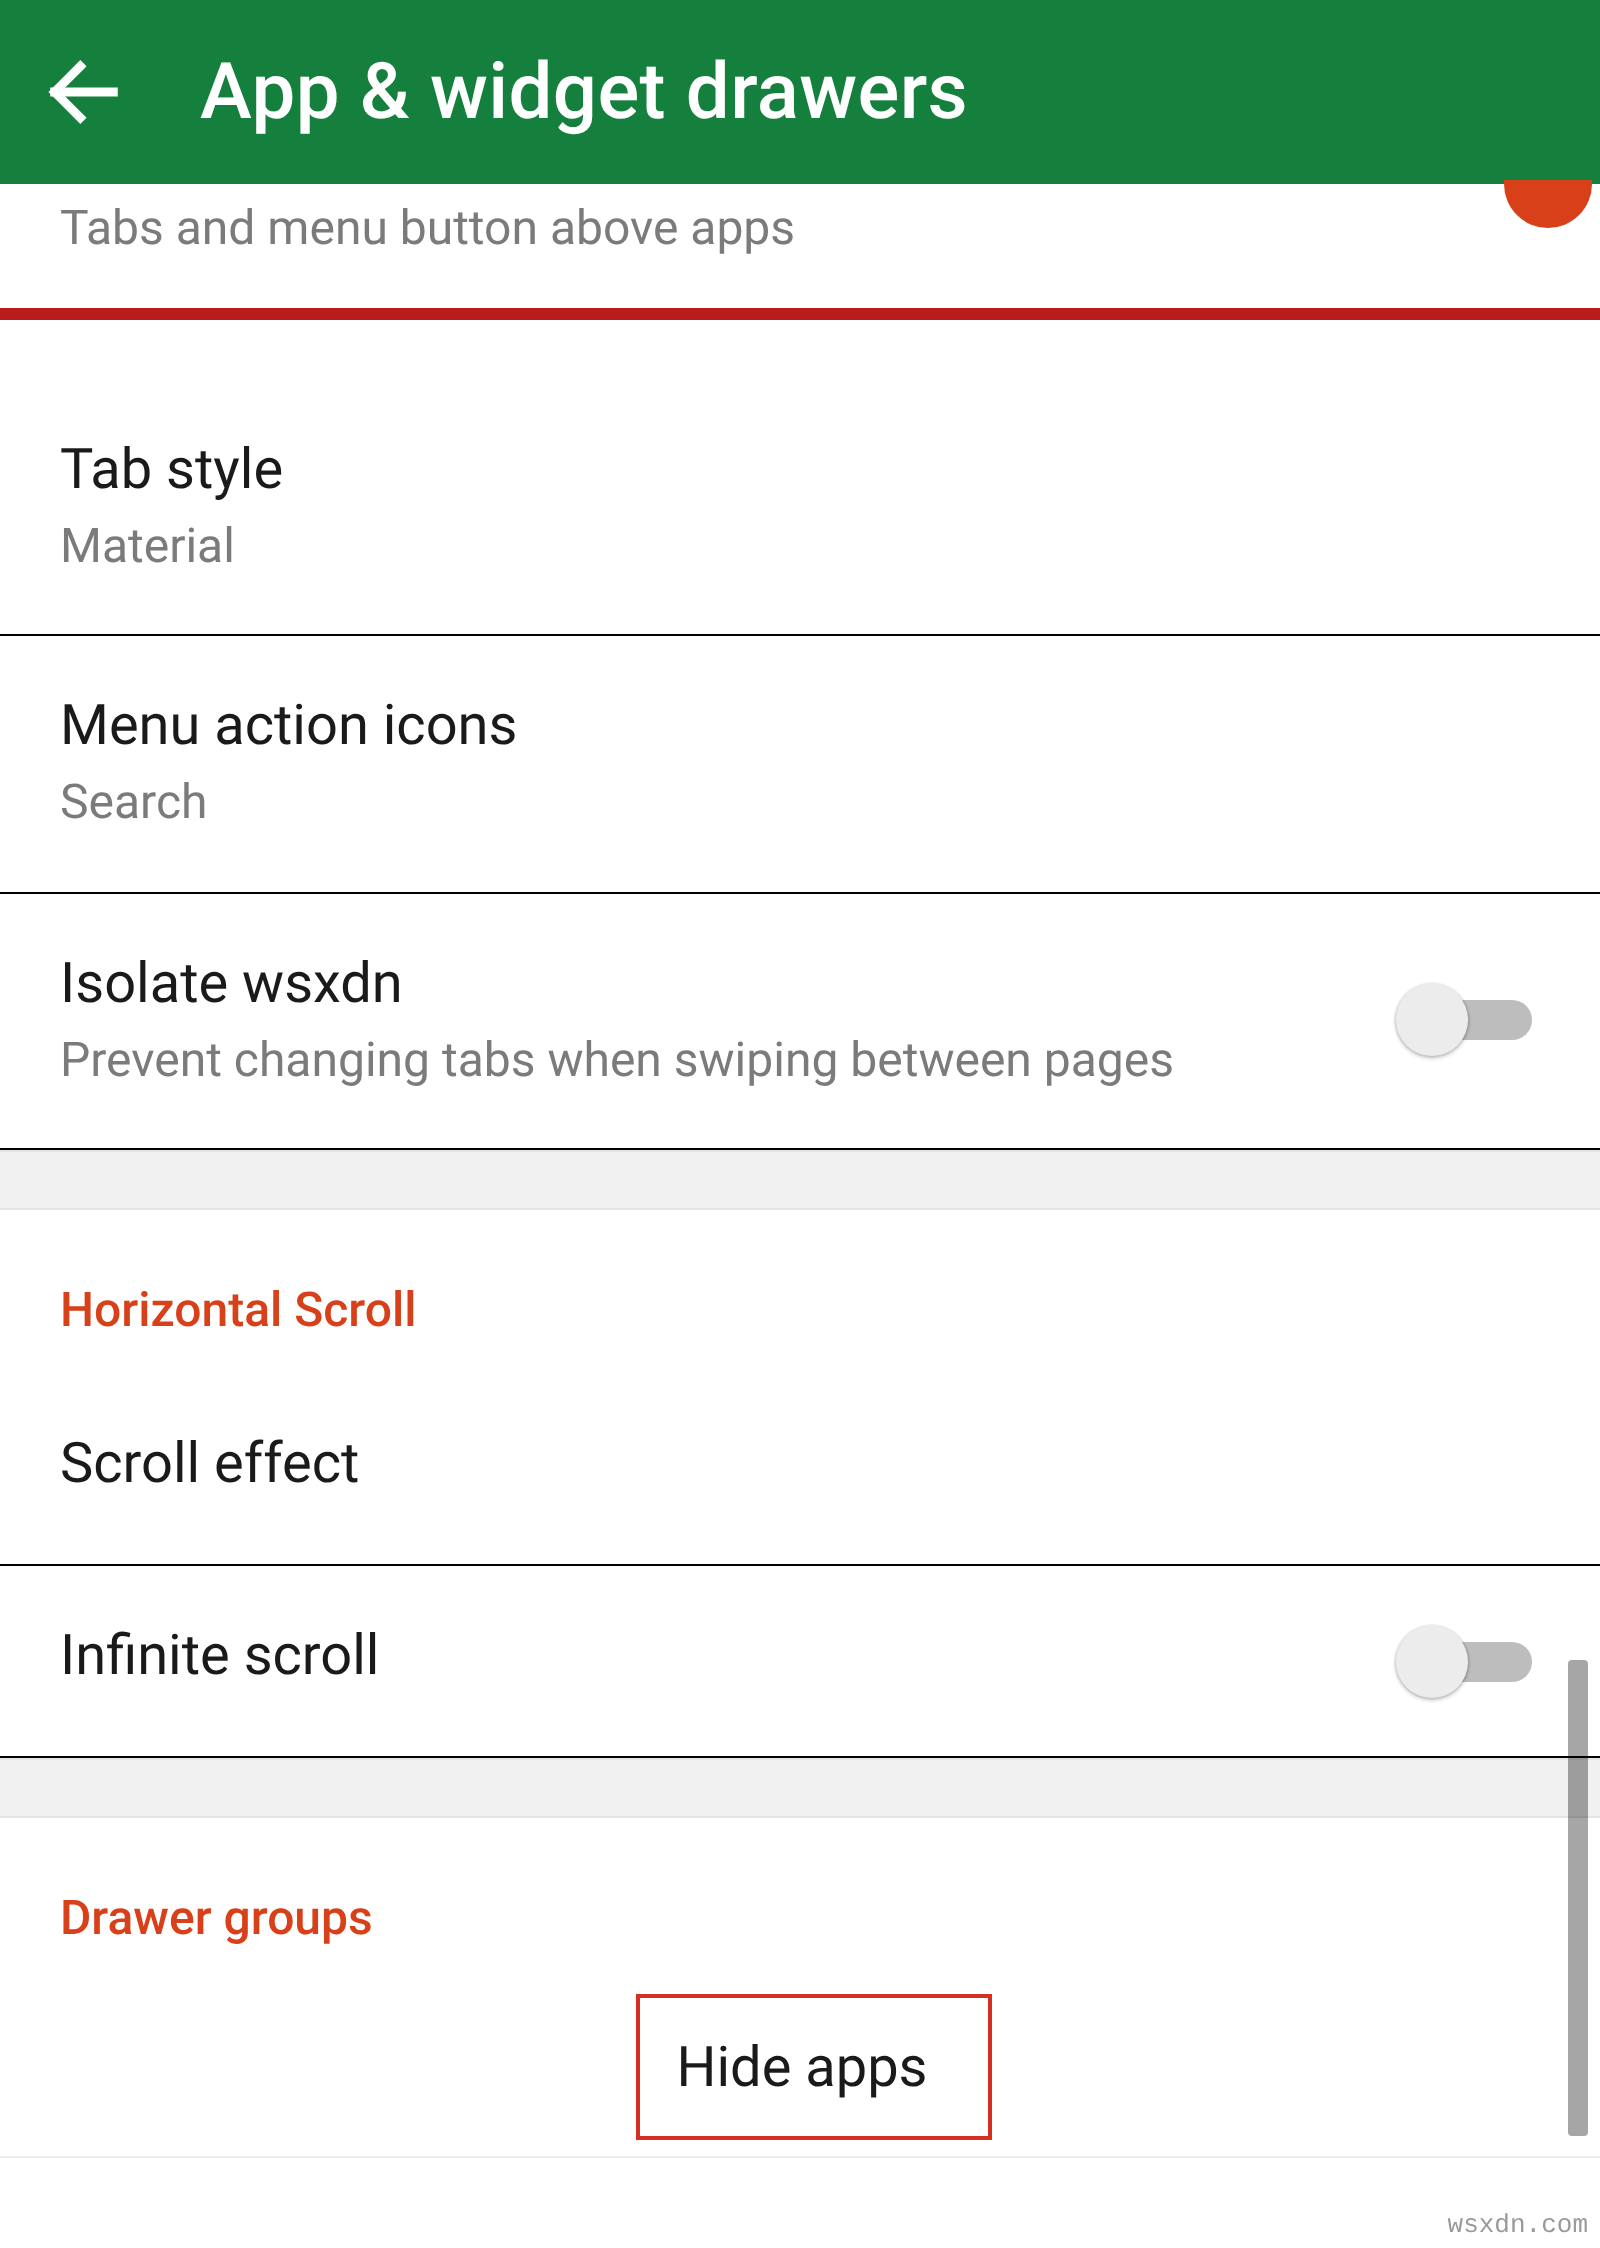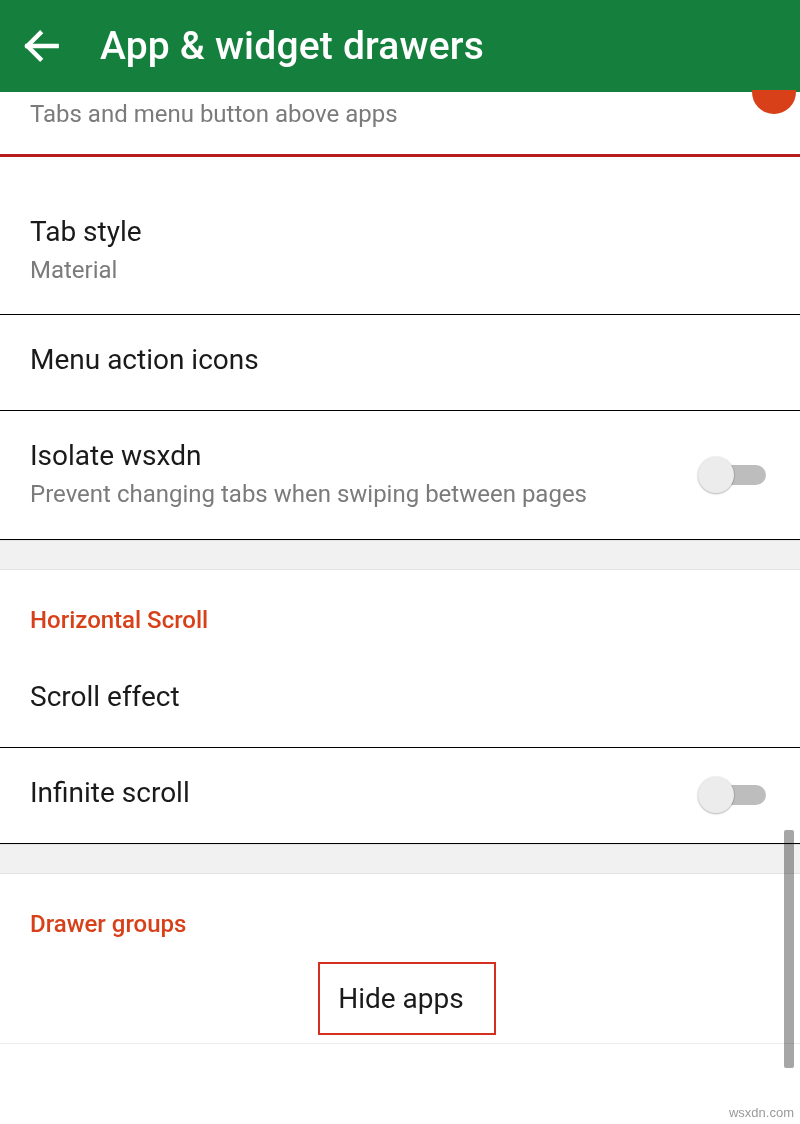--- a/index.html
+++ b/index.html
@@ -25,21 +25,21 @@
     .back-icon svg { display: block; }
     .toolbar-title {
       color: #fff;
       font-size: 39px;
       font-weight: 500;
       letter-spacing: 0.2px;
     }
     .partial-item {
       padding: 8px 30px 26px 30px;
       position: relative;
-      border-bottom: 3px solid #b91c1c;
+      border-bottom: 6px solid #b91c1c;
     }
     .partial-item .sub {
       color: #7b7b7b;
       font-size: 24px;
     }
     .toggle-on {
       position: absolute;
       right: 4px;
       top: -2px;
       width: 44px;
@@ -131,21 +131,21 @@
       height: 238px;
       background: rgba(0,0,0,0.35);
       border-radius: 2px;
     }
     .watermark {
       position: absolute;
       right: 6px;
       bottom: 4px;
       font-size: 13px;
       color: #9a9a9a;
-      font-family: Liberation Sans, sans-serif;
+      font-family: Liberation Mono, monospace;
     }
   </style>
 </head>
 <body>
 
 <div class="toolbar">
   <span class="back-icon">
     <svg width="44" height="44" viewBox="0 0 24 24" fill="none" stroke="white" stroke-width="2.4" stroke-linecap="square">
       <line x1="20" y1="12" x2="4" y2="12"></line>
       <polyline points="11 5 4 12 11 19"></polyline>
@@ -161,20 +161,21 @@
 
 <div class="section-spacer"></div>
 
 <div class="item">
   <div class="title">Tab style</div>
   <div class="sub">Material</div>
 </div>
 
 <div class="item">
   <div class="title">Menu action icons</div>
+  <div class="sub">Search</div>
 </div>
 
 <div class="item">
   <div class="title">Isolate wsxdn</div>
   <div class="sub">Prevent changing tabs when swiping between pages</div>
   <div class="switch">
     <div class="track"></div>
     <div class="thumb"></div>
   </div>
 </div>

